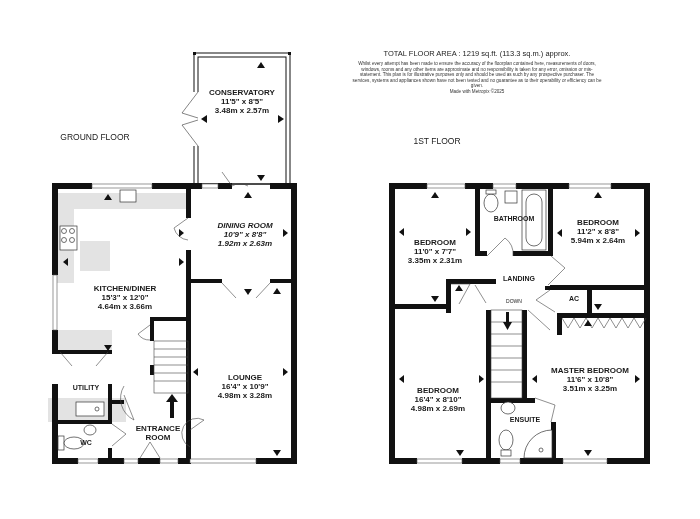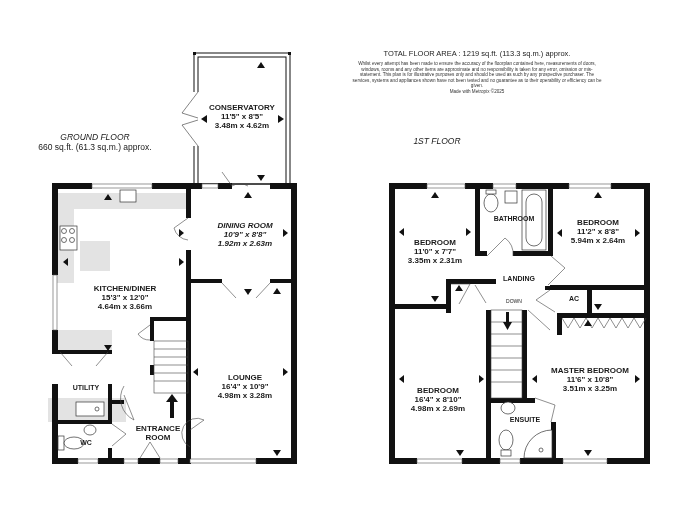--- a/index.html
+++ b/index.html
@@ -1,21 +1,21 @@
 <!DOCTYPE html>
 <html><head>
 <meta charset="utf-8">
 <style>
   html, body { margin: 0; padding: 0; background: #ffffff; }
   body { width: 700px; height: 519px; position: relative; overflow: hidden; font-family: "Liberation Sans", sans-serif; color: #222; }
   svg { position: absolute; left: 0; top: 0; }
   .lbl { position: absolute; text-align: center; font-family: "Liberation Sans", sans-serif; color: #1a1a1a; line-height: 1.15; white-space: nowrap; }
   .room-name { font-weight: bold; font-size: 8px; display: block; }
   .room-dim { font-weight: bold; font-size: 8px; display: block; }
-  .floor-title { font-size: 8.5px; display: block; font-style: italic; }
+  .floor-title { font-size: 8.5px; display: block; }
   .floor-area { font-size: 8.5px; display: block; }
   .total { position: absolute; left: 352px; top: 49px; width: 250px; text-align: center; font-size: 7.5px; }
   .disclaimer { position: absolute; left: 352px; top: 61px; width: 250px; text-align: center; font-size: 4.6px; line-height: 1.2; color: #333; white-space: normal; }
   .small { font-size: 7px; font-weight: bold; }
   .down { font-size: 5px; }
 </style>
 </head>
 <body>
 
 <svg width="700" height="519" viewBox="0 0 700 519">
@@ -261,30 +261,29 @@
 </svg>
 
 <div class="total">TOTAL FLOOR AREA : 1219 sq.ft. (113.3 sq.m.) approx.</div>
 <div class="disclaimer">
   <span>Whilst every attempt has been made to ensure the accuracy of the floorplan contained here, measurements of doors, windows, rooms and any other items are approximate and no responsibility is taken for any error, omission or mis-statement. This plan is for illustrative purposes only and should be used as such by any prospective purchaser. The services, systems and appliances shown have not been tested and no guarantee as to their operability or efficiency can be given.</span><br>
   <span>Made with Metropix ©2025</span>
 </div>
 
 <div class="lbl" style="left:10px; top:133px; width:170px;">
   <span class="floor-title">GROUND FLOOR</span>
-  <span class="floor-area">660 sq.ft. (61.3 sq.m.) approx.</span>
 </div>
 <div class="lbl" style="left:362px; top:137px; width:150px;">
   <span class="floor-title">1ST FLOOR</span>
 </div>
 
-<div class="lbl" style="left:202px; top:88px; width:80px;margin-top:15px;">
+<div class="lbl" style="left:202px; top:88px; width:80px;">
   <span class="room-name">CONSERVATORY</span>
   <span class="room-dim">11'5" x 8'5"</span>
-  <span class="room-dim">3.48m x 4.62m</span>
+  <span class="room-dim">3.48m x 2.57m</span>
 </div>
 <div class="lbl" style="left:80px; top:284px; width:90px;">
   <span class="room-name">KITCHEN/DINER</span>
   <span class="room-dim">15'3" x 12'0"</span>
   <span class="room-dim">4.64m x 3.66m</span>
 </div>
 <div class="lbl" style="left:205px; top:221px; width:80px;font-style:italic;">
   <span class="room-name">DINING ROOM</span>
   <span class="room-dim">10'9" x 8'8"</span>
   <span class="room-dim">1.92m x 2.63m</span>

